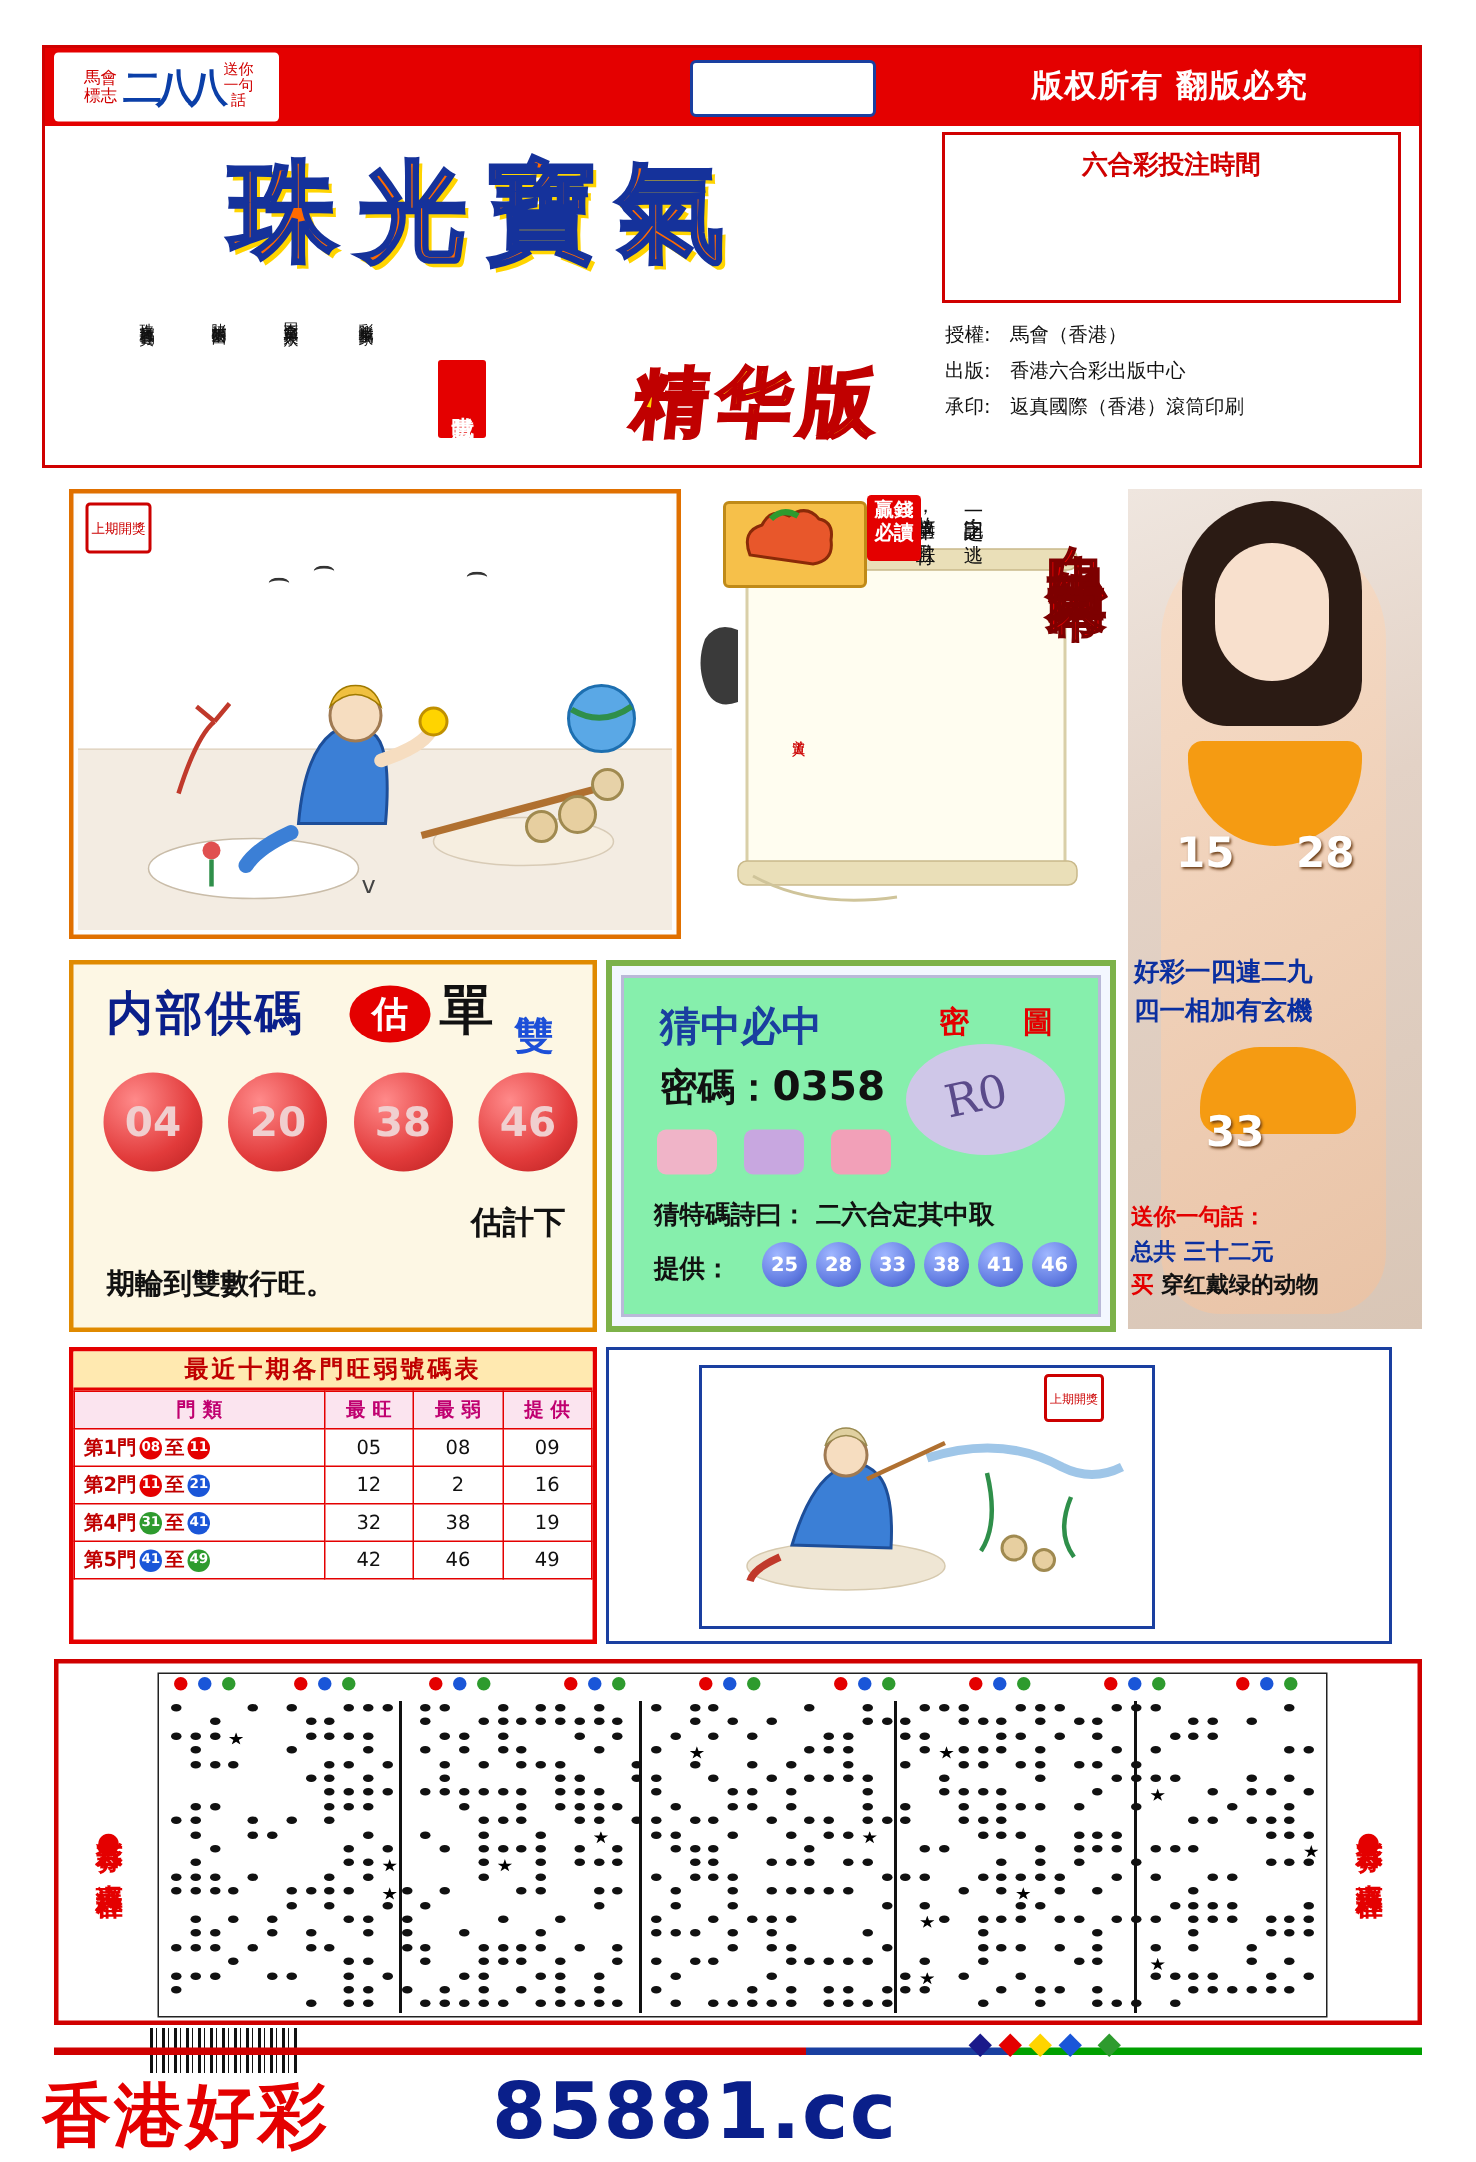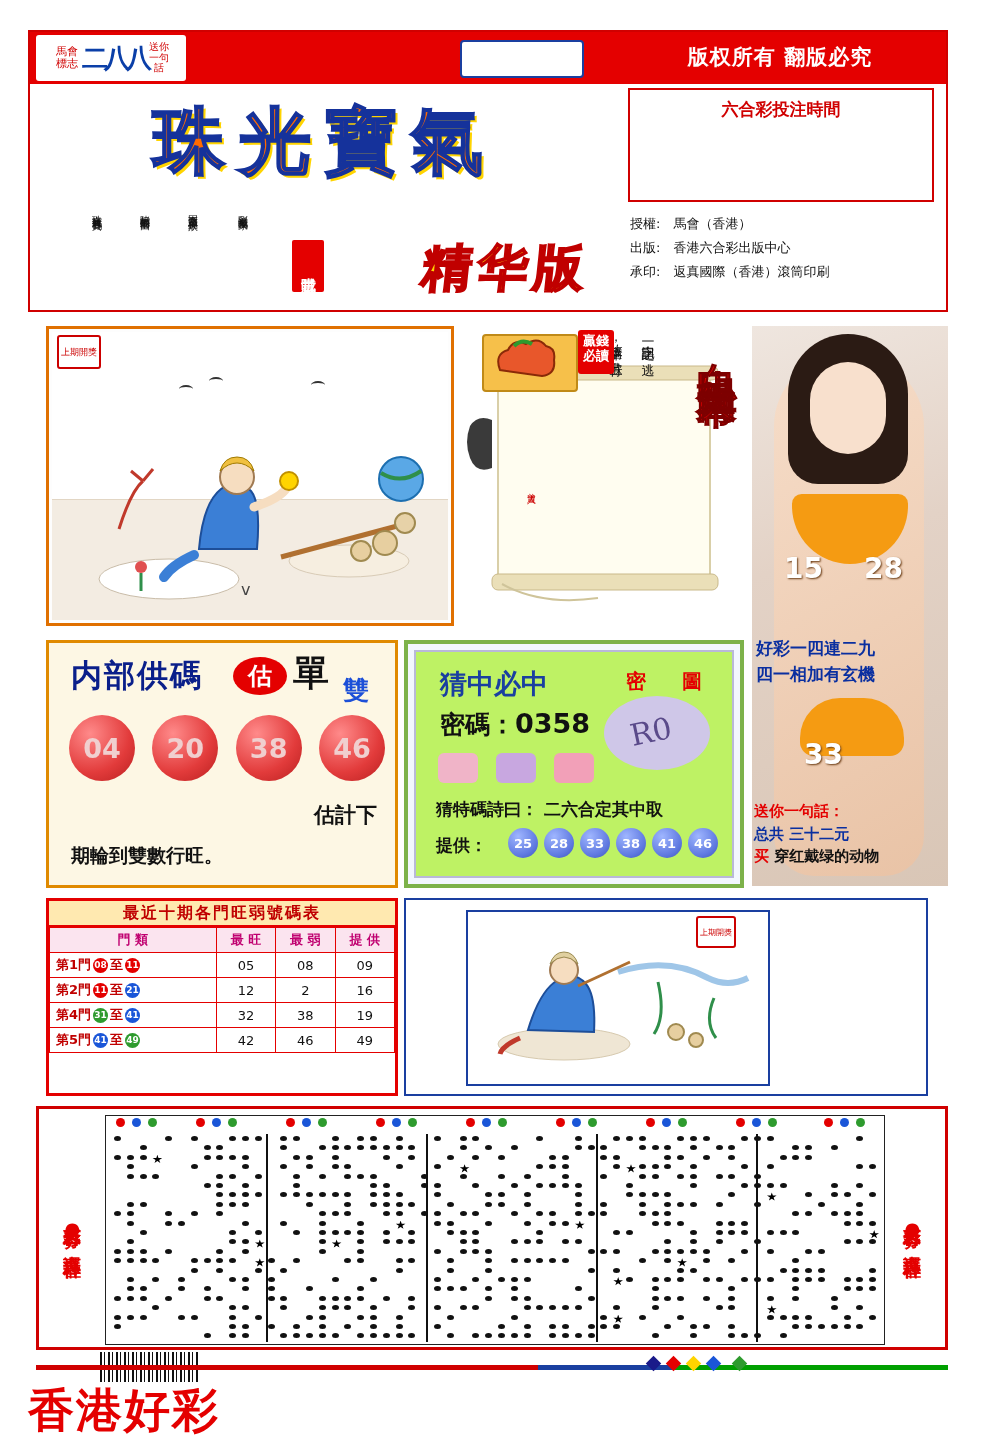--- a/index.html
+++ b/index.html
@@ -234,21 +234,21 @@
     position:absolute;left:22px;top:200px;font-size:19px;font-weight:bold;color:#111;
   }
 
   
   .guess{
     position:absolute;left:404px;top:640px;width:340px;height:248px;
     background:#f3f7ff;border:4px solid #7db24a;box-sizing:border-box;
   }
   .guess-inner{
     position:absolute;left:6px;top:6px;right:6px;bottom:6px;
-    border:2px solid #b9b9d8;background:#bef264;
+    border:2px solid #b9b9d8;background:#86efac;
   }
   .g-title{
     position:absolute;left:24px;top:14px;font-size:27px;font-weight:bold;color:#1a3fa0;
     font-family:"DejaVu Serif","Liberation Serif",serif;
   }
   .g-mi{
     position:absolute;left:210px;top:16px;font-size:20px;font-weight:bold;color:#e40000;
     letter-spacing:8px;
   }
   .g-code{
@@ -1222,15 +1222,16 @@
   <div class="footrule"></div>
   <div class="diamonds">
     <span class="dia" style="left:0;background:#1a1a8a;"></span>
     <span class="dia" style="left:20px;background:#e40000;"></span>
     <span class="dia" style="left:40px;background:#ffd400;"></span>
     <span class="dia" style="left:60px;background:#1a56d8;"></span>
     <span class="dia" style="left:86px;background:#2e9b2e;"></span>
   </div>
   <div class="foot-text">
     <div class="foot-cn">香港好彩</div>
+    <div class="foot-url">85881.cc</div>
   </div>
 
 </div>
 
 </body></html>

